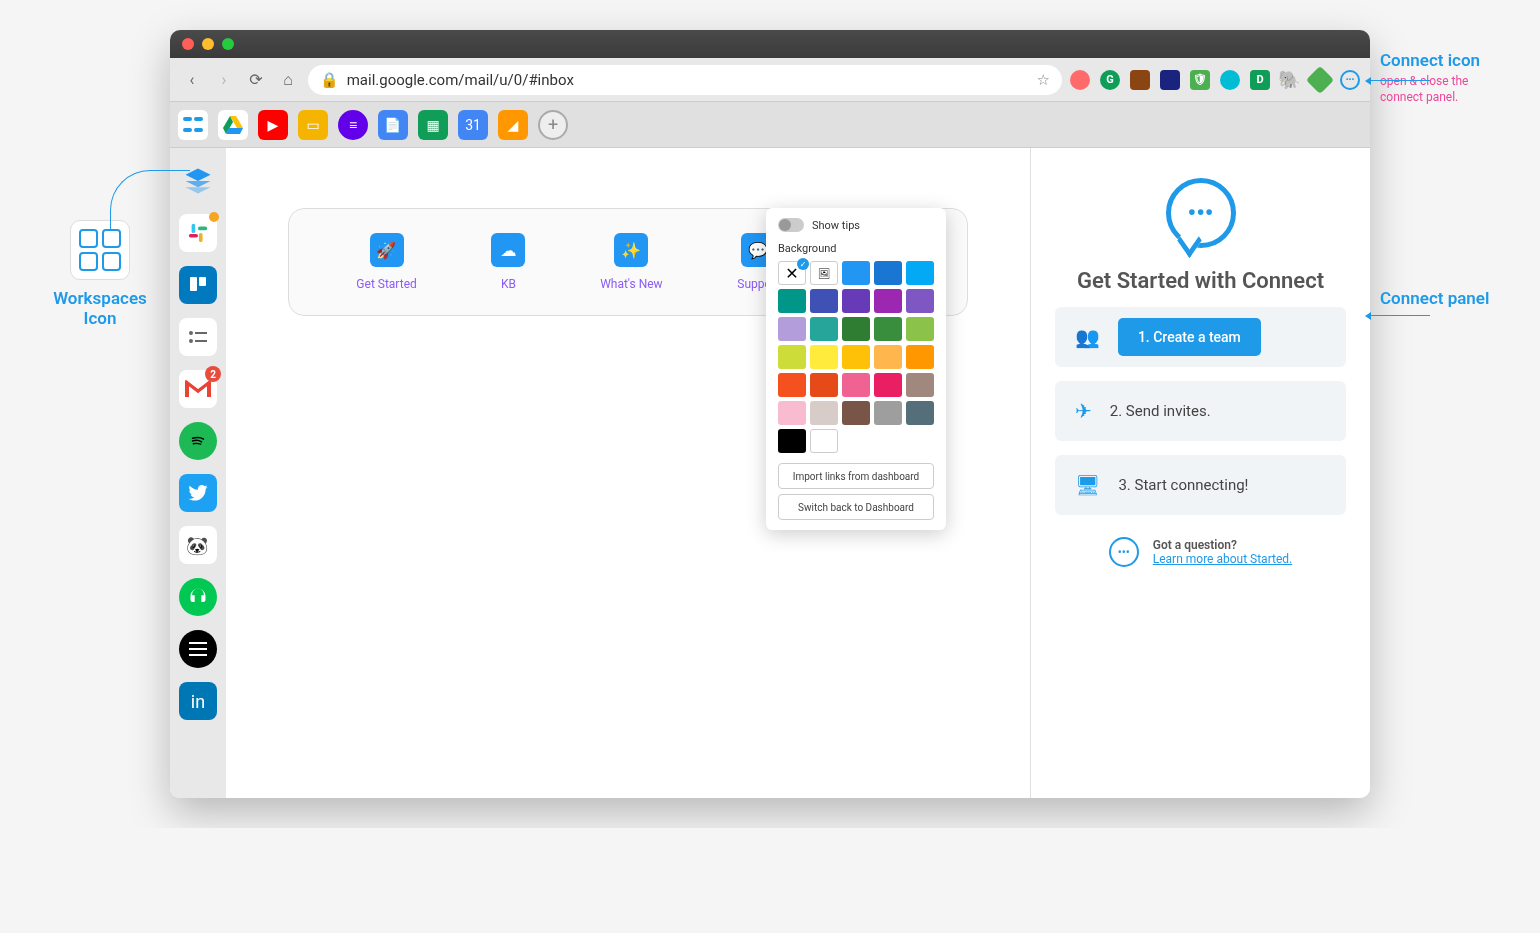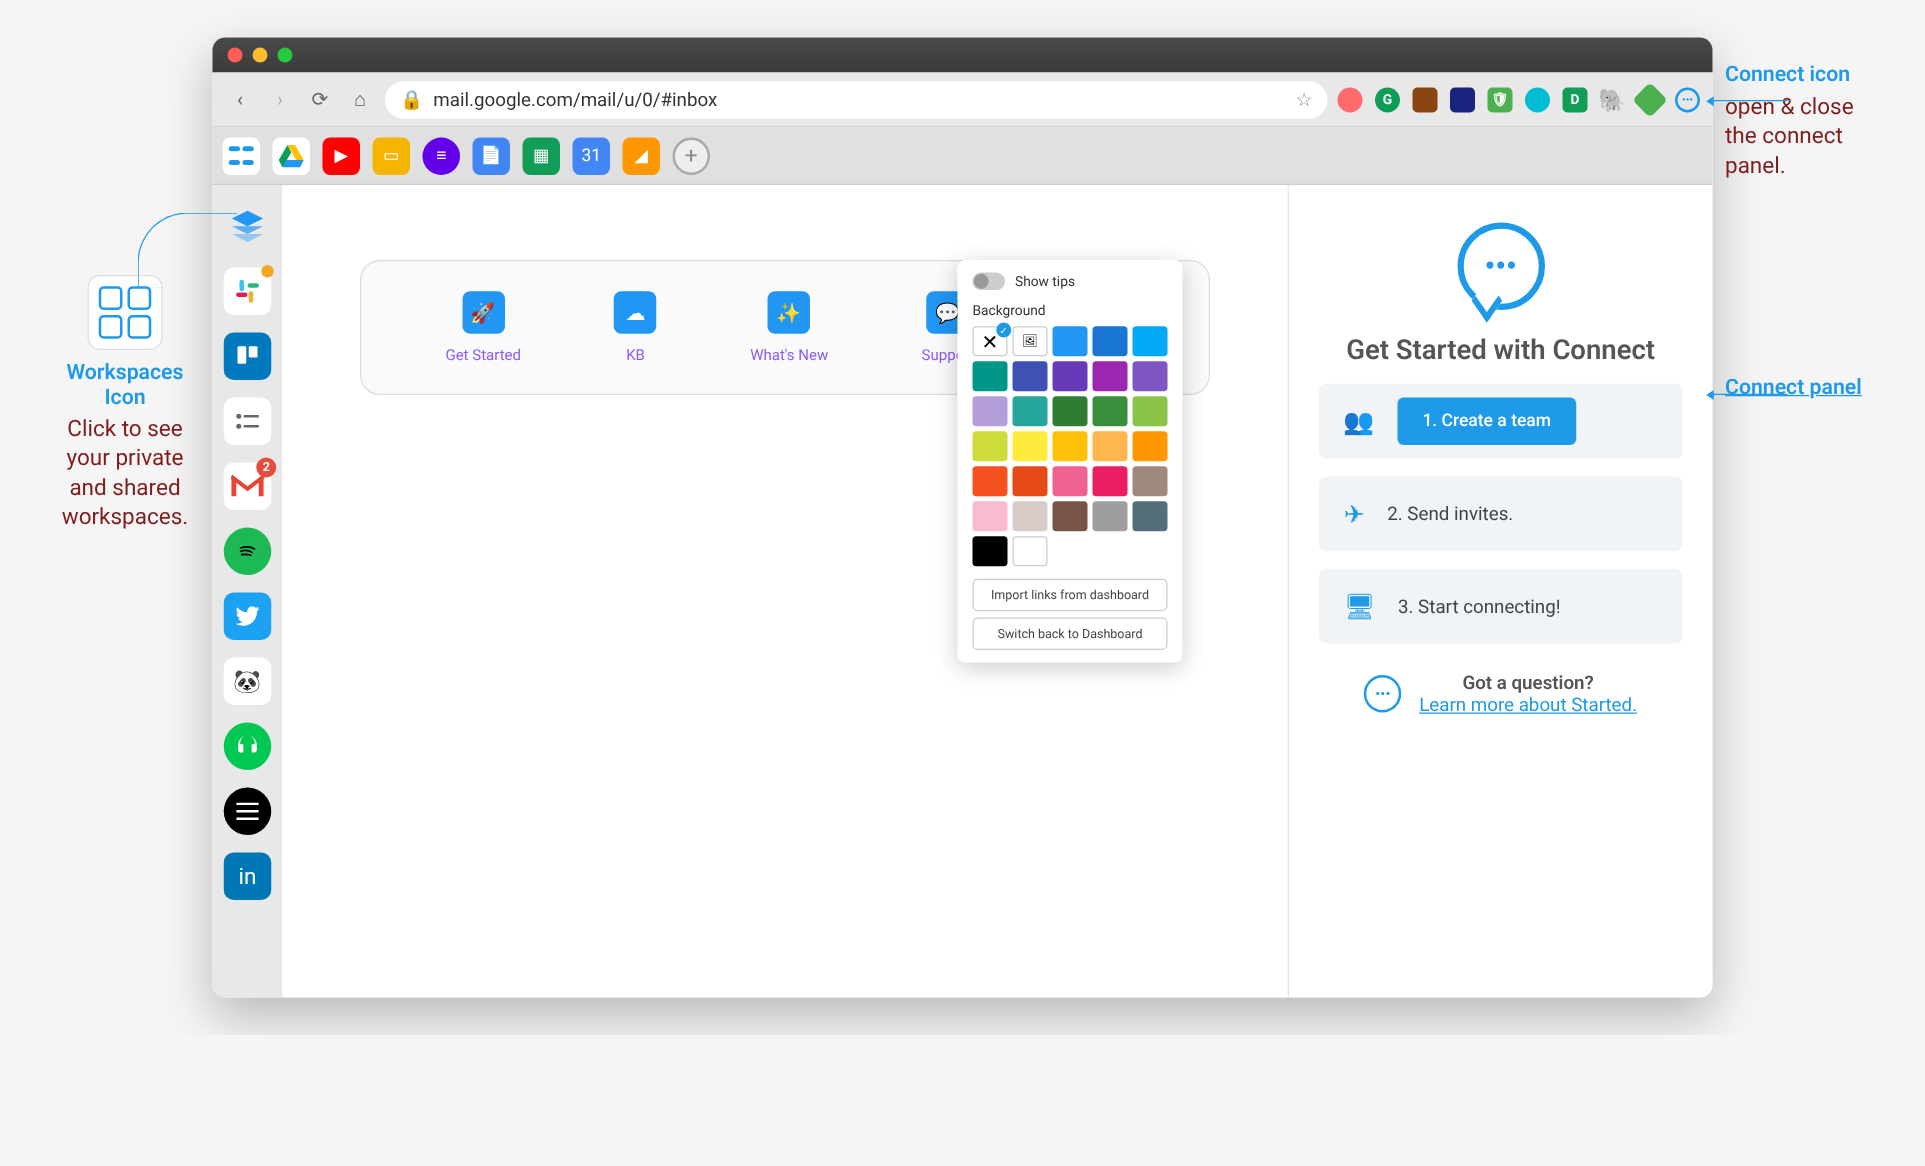--- a/index.html
+++ b/index.html
@@ -45,45 +45,44 @@
 .connect-logo { width: 70px; height: 70px; margin: 0 auto 20px; border: 5px solid #1e9ae8; border-radius: 50%; display: flex; align-items: center; justify-content: center; color: #1e9ae8; font-size: 24px; font-weight: bold; position: relative; }
 .connect-logo::after { content:''; position:absolute; bottom:-8px; left:8px; width:16px; height:16px; border-left:5px solid #1e9ae8; border-bottom:5px solid #1e9ae8; transform: rotate(-45deg) skew(-10deg,-10deg); background:#fff; }
 .connect-title { font-size: 22px; font-weight: 600; color: #555; margin-bottom: 14px; }
 .connect-sub { font-size: 12px; color: #666; line-height: 1.5; margin-bottom: 30px; }
 .step { background: #f1f4f7; border-radius: 6px; height: 60px; display: flex; align-items: center; padding: 0 20px; gap: 18px; margin-bottom: 14px; }
 .step-icon { color: #1e9ae8; font-size: 20px; }
 .step-btn { background: #1e9ae8; color: #fff; border: none; border-radius: 5px; height: 38px; padding: 0 20px; font-size: 14px; font-weight: 500; cursor: pointer; }
 .step-text { font-size: 15px; color: #444; }
 .question { display: flex; align-items: center; gap: 14px; margin-top: 22px; text-align: left; justify-content: center; }
 .q-icon { width: 30px; height: 30px; border: 2px solid #1e9ae8; border-radius: 50%; color: #1e9ae8; display: flex; align-items: center; justify-content: center; font-size: 12px; }
-.q-text { font-size: 15px; text-align: center; }
+.q-text { font-size: 12px; }
 .q-link { color: #1e9ae8; text-decoration: underline; }
 .annotation { position: absolute; color: #1e9ae8; font-size: 17px; font-weight: 600; }
-.ann-sub { color: #7f1d1d; font-size: 18px; font-weight: 400; line-height: 1.3; margin-top: 4px; }
+.ann-sub { color: #ec4899; font-size: 12px; font-weight: 400; line-height: 1.3; margin-top: 4px; }
 .ann-left { left: -130px; top: 190px; width: 120px; text-align: center; }
 .ann-right1 { right: -130px; top: 20px; width: 120px; }
-.ann-right2 { right: -130px; top: 270px; width: 120px; text-decoration: underline; }
+.ann-right2 { right: -130px; top: 258px; width: 120px; }
 .ws-big-icon { width: 60px; height: 60px; background: #fff; border: 1px solid #ddd; border-radius: 10px; display: grid; grid-template-columns: 1fr 1fr; gap: 4px; padding: 8px; margin: 0 auto 8px; }
 .ws-sq { border: 2px solid #1e9ae8; border-radius: 4px; }
 .arrow-line { position: absolute; border-top: 1.5px solid #1e9ae8; }
 </style>
 </head>
 <body>
 
 <div class="window">
 
   <div class="annotation ann-left">
     <div class="ws-big-icon">
       <div class="ws-sq"></div>
         <div class="ws-sq"></div>
         <div class="ws-sq"></div>
         <div class="ws-sq"></div>
     </div>
     <div>Workspaces Icon</div>
-    <div class="ann-sub">Click to see your private and shared workspaces.</div>
   </div>
   <div style="position:absolute; left:-60px; top:140px; width:80px; height:60px; border-top:1.5px solid #1e9ae8; border-left:1.5px solid #1e9ae8; border-radius: 40px 0 0 0;"></div>
 
   <div class="annotation ann-right1">
     <div>Connect icon</div>
     <div class="ann-sub">open &amp; close the connect panel.</div>
   </div>
   <div class="arrow-line" style="right:-60px; top:50px; width:60px;">
     <div style="position:absolute;left:-5px;top:-4px;border-right:6px solid #1e9ae8;border-top:4px solid transparent;border-bottom:4px solid transparent;"></div>
   </div>

